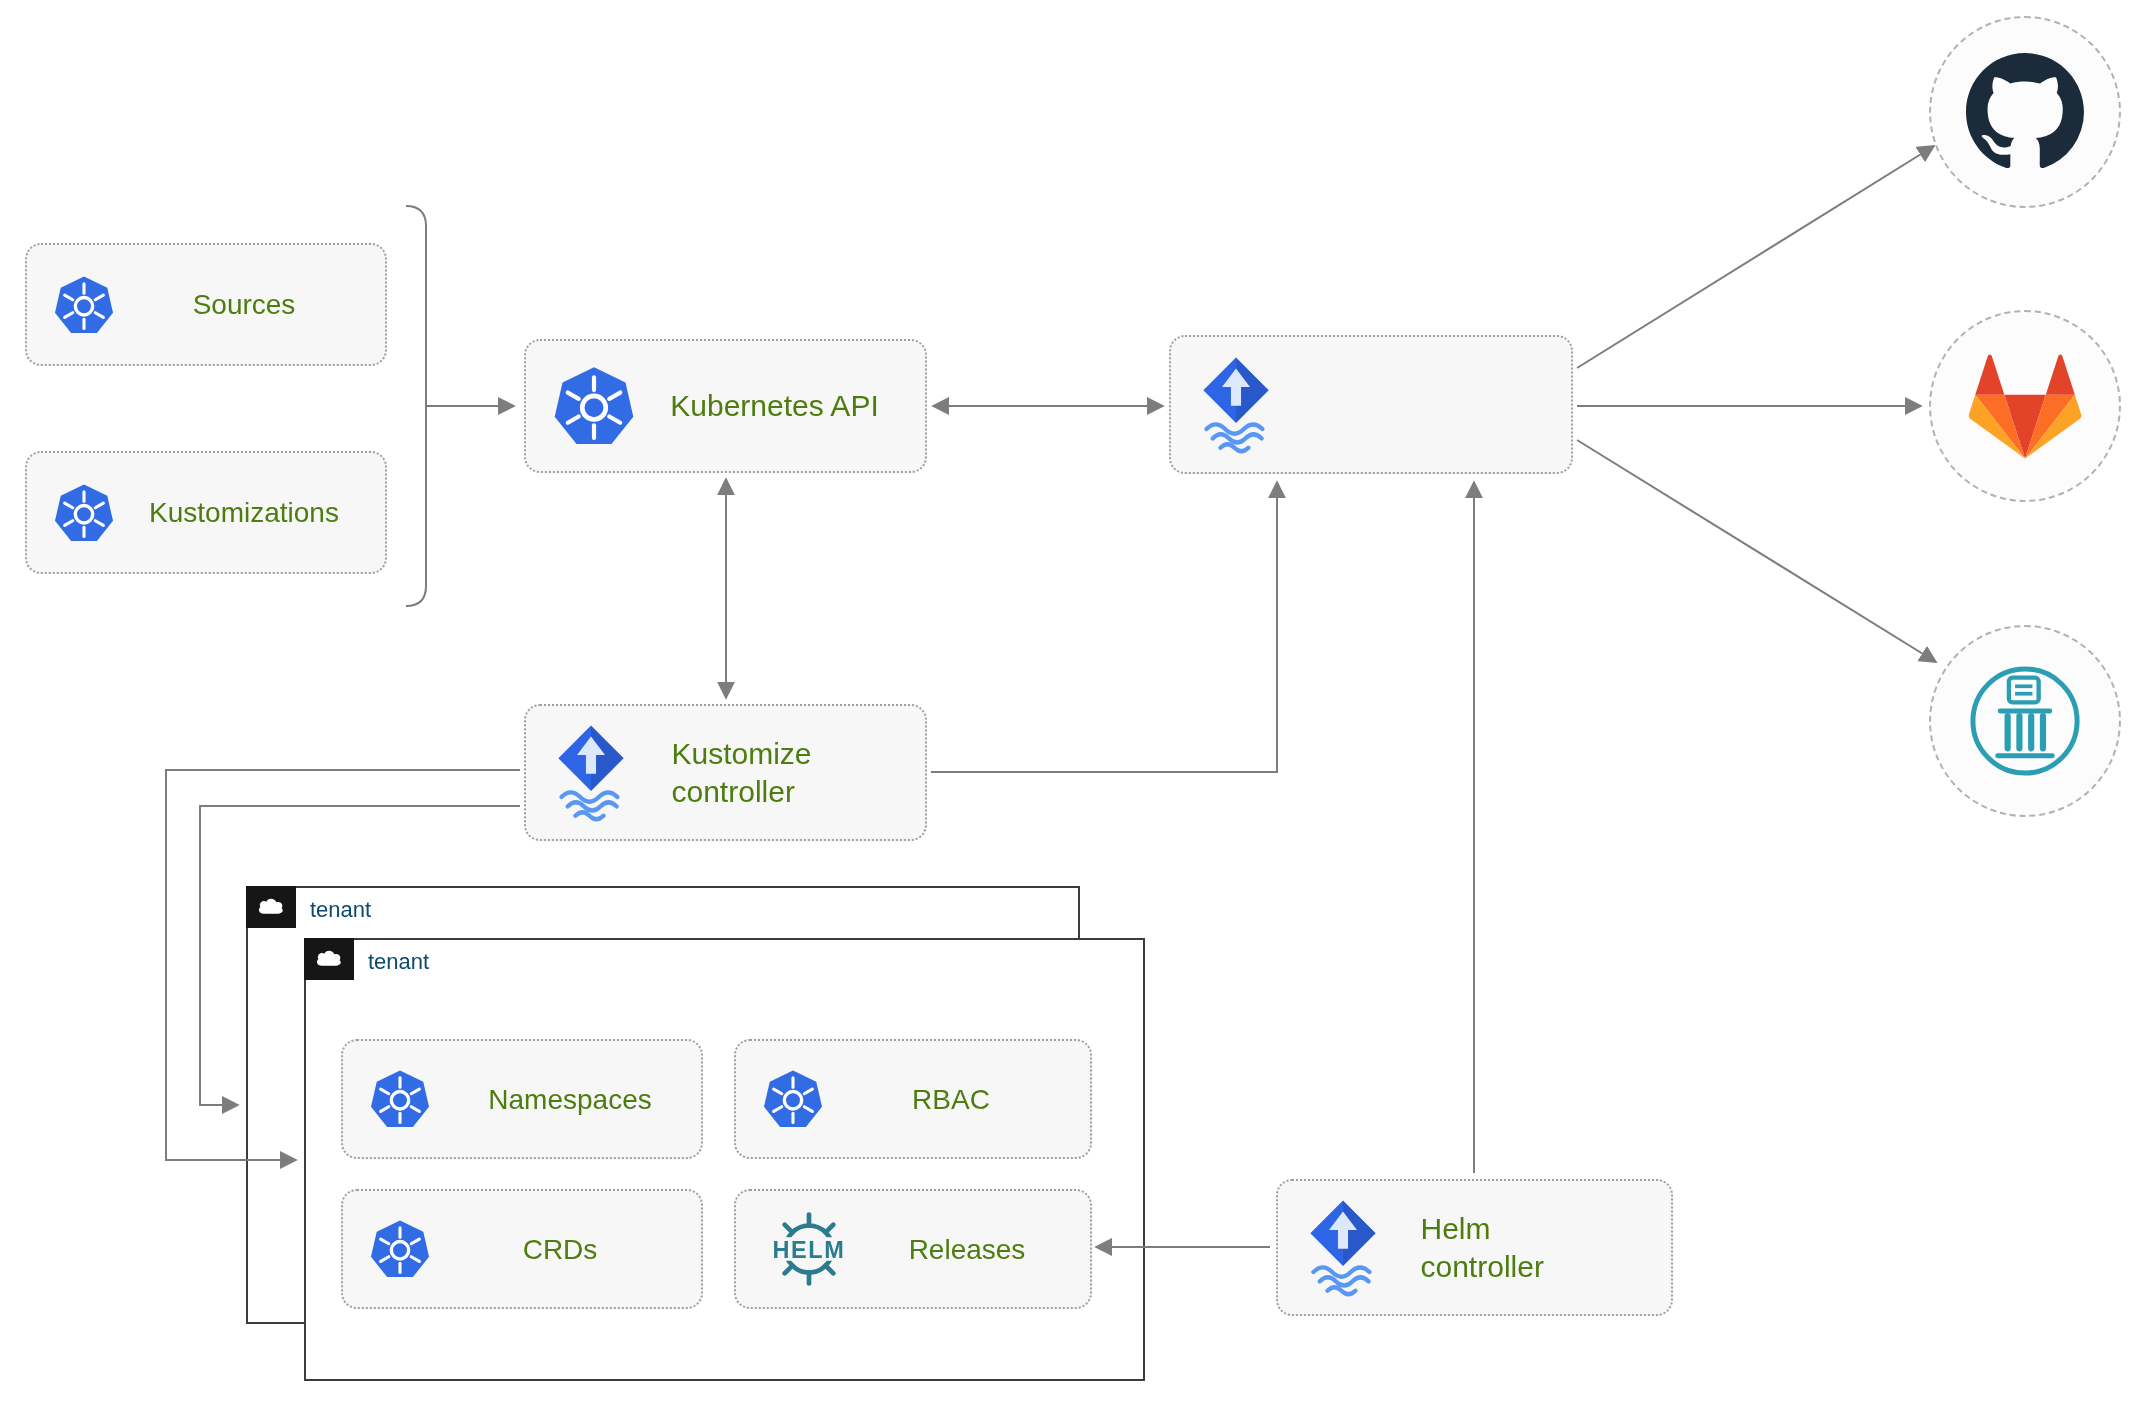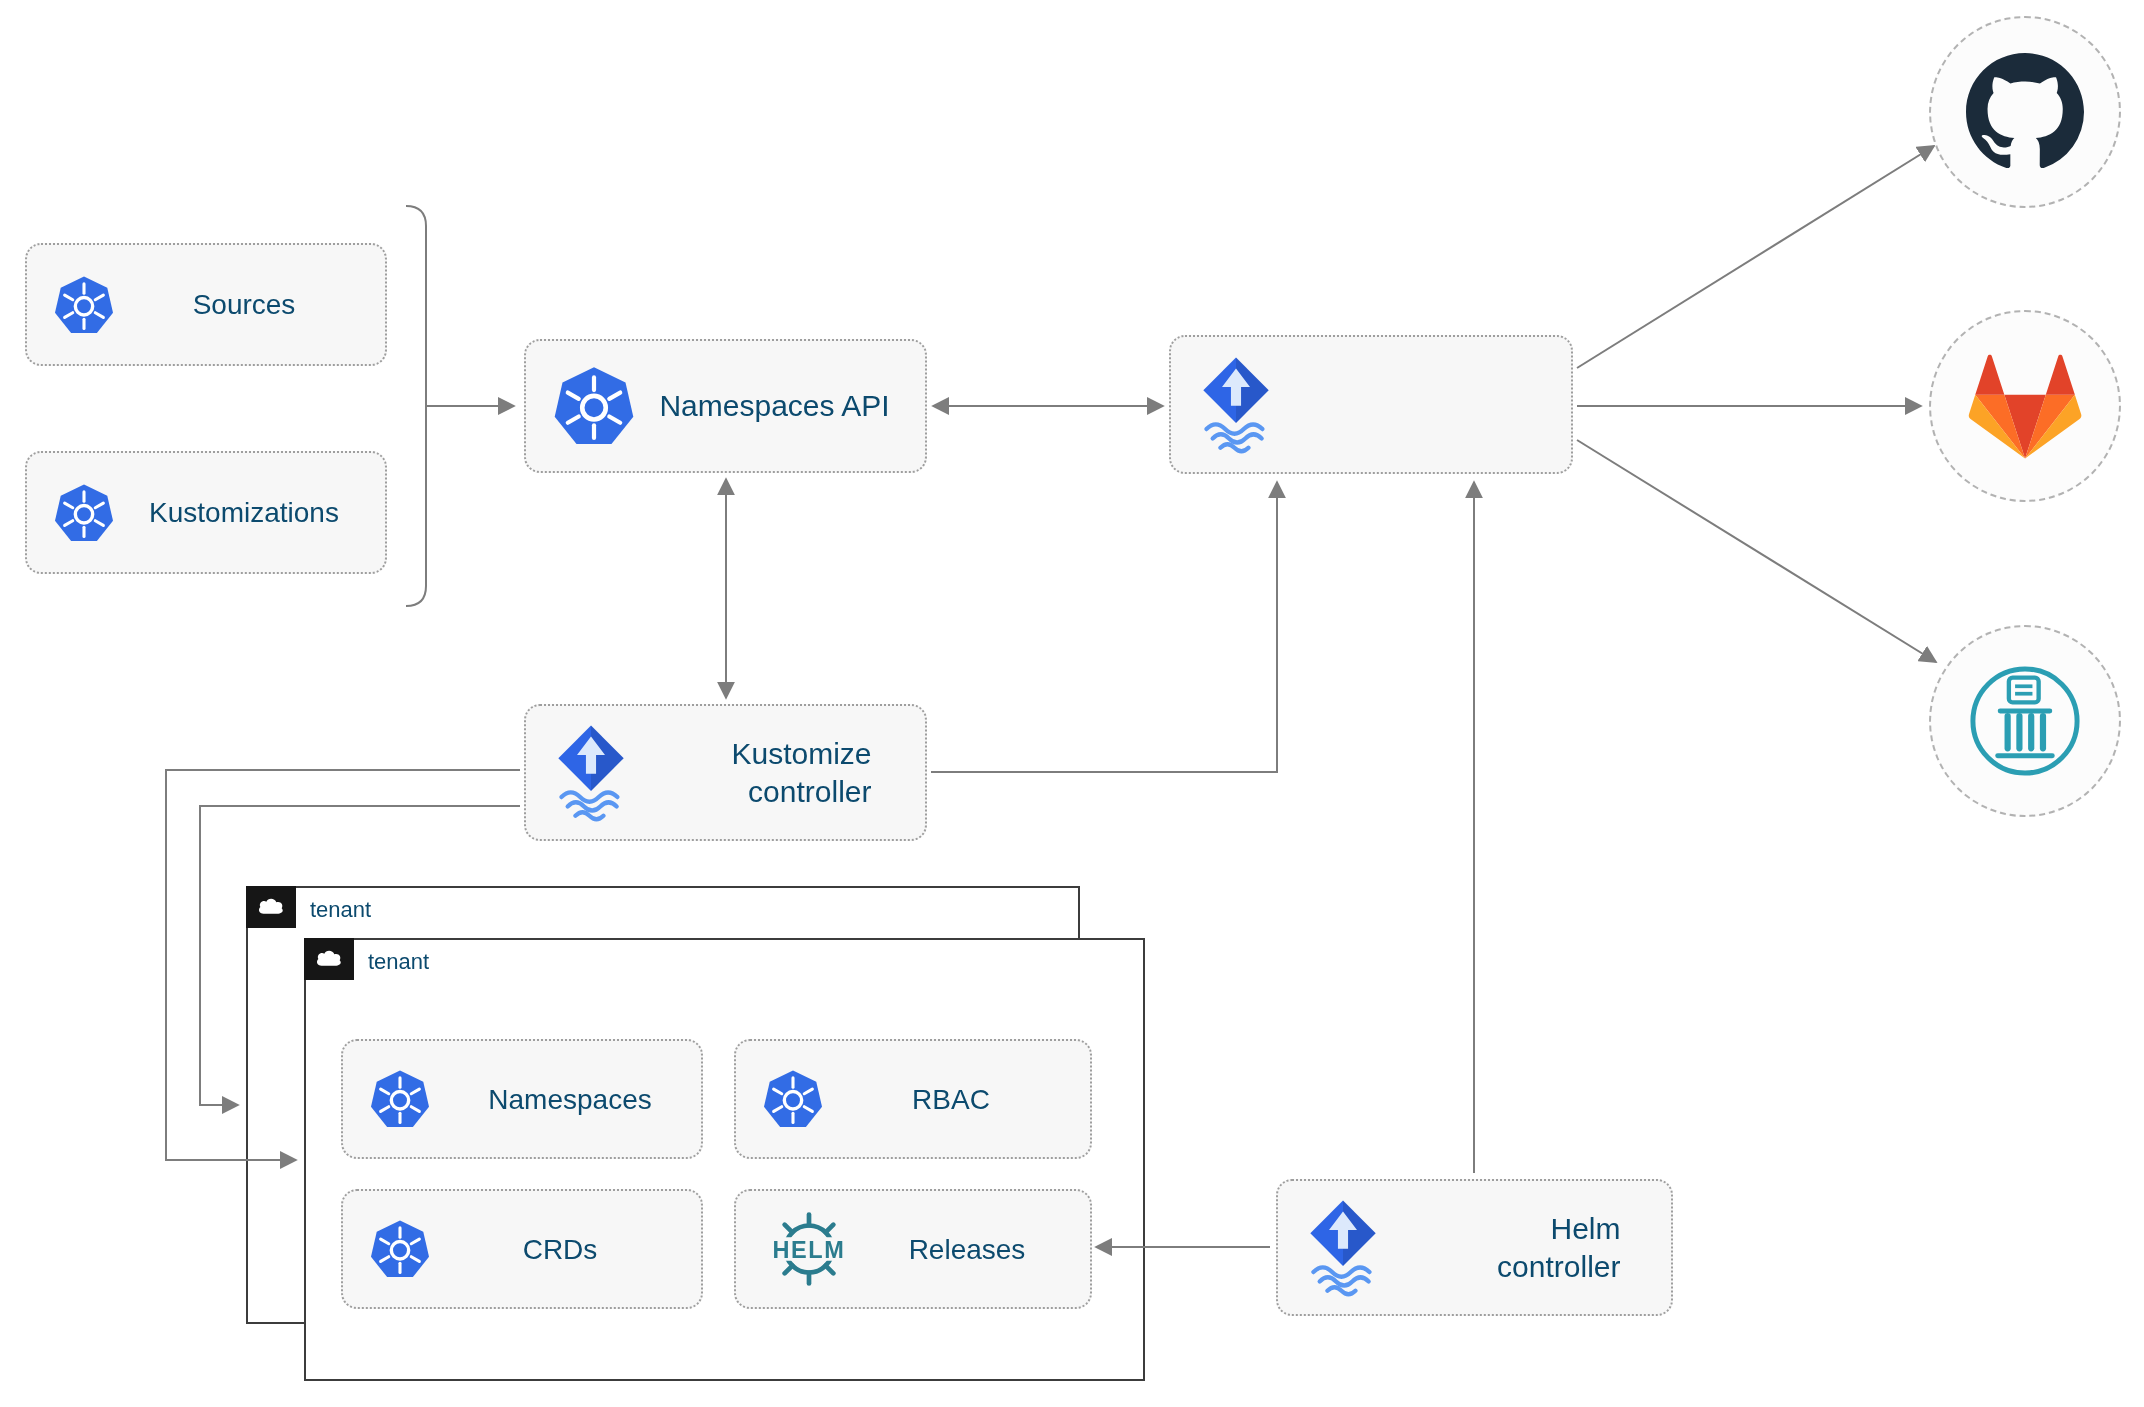--- a/index.html
+++ b/index.html
@@ -13,21 +13,21 @@
   .wire{stroke:#7d7d7d;stroke-width:2;fill:none;}
 
   
   .node{
     position:absolute;box-sizing:border-box;display:flex;align-items:center;
     background:#f7f7f7;border:2px dotted #9e9e9e;border-radius:16px;z-index:6;
     padding:0 12px 0 26px;
   }
   .node .icon{flex:0 0 auto;display:flex;align-items:center;justify-content:center;}
   .node .label{flex:1;display:flex;align-items:center;justify-content:center;}
-  .label-text{text-align:right;font-size:28px;line-height:1.25;color:#0c4a6e;}
+  .label-text{text-align:left;font-size:28px;line-height:1.25;color:#4d7c0f;}
   .big .label-text{font-size:30px;}
   .two-line .label-text{max-width:200px;}
 
   #n-sources{left:25px;top:243px;width:362px;height:123px;}
   #n-kustomizations{left:25px;top:451px;width:362px;height:123px;}
   #n-k8s-api{left:524px;top:339px;width:403px;height:134px;}
   #n-source-ctrl{left:1169px;top:335px;width:404px;height:139px;}
   #n-kustomize-ctrl{left:524px;top:704px;width:403px;height:137px;}
   #n-helm-ctrl{left:1276px;top:1179px;width:397px;height:137px;}
 
@@ -247,21 +247,21 @@
     </span>
 </div>
 
 <div class="node big" id="n-k8s-api">
   <span class="icon">
       <svg class="k8s-lg">
         <use href="#sym-k8s"></use>
       </svg>
     </span>
   <span class="label">
-      <span class="label-text">Namespaces API</span>
+      <span class="label-text">Kubernetes API</span>
     </span>
 </div>
 
 <div class="node big two-line" id="n-source-ctrl">
   <span class="icon">
       <svg class="flux-logo">
         <use href="#sym-flux"></use>
       </svg>
     </span>
 </div>

